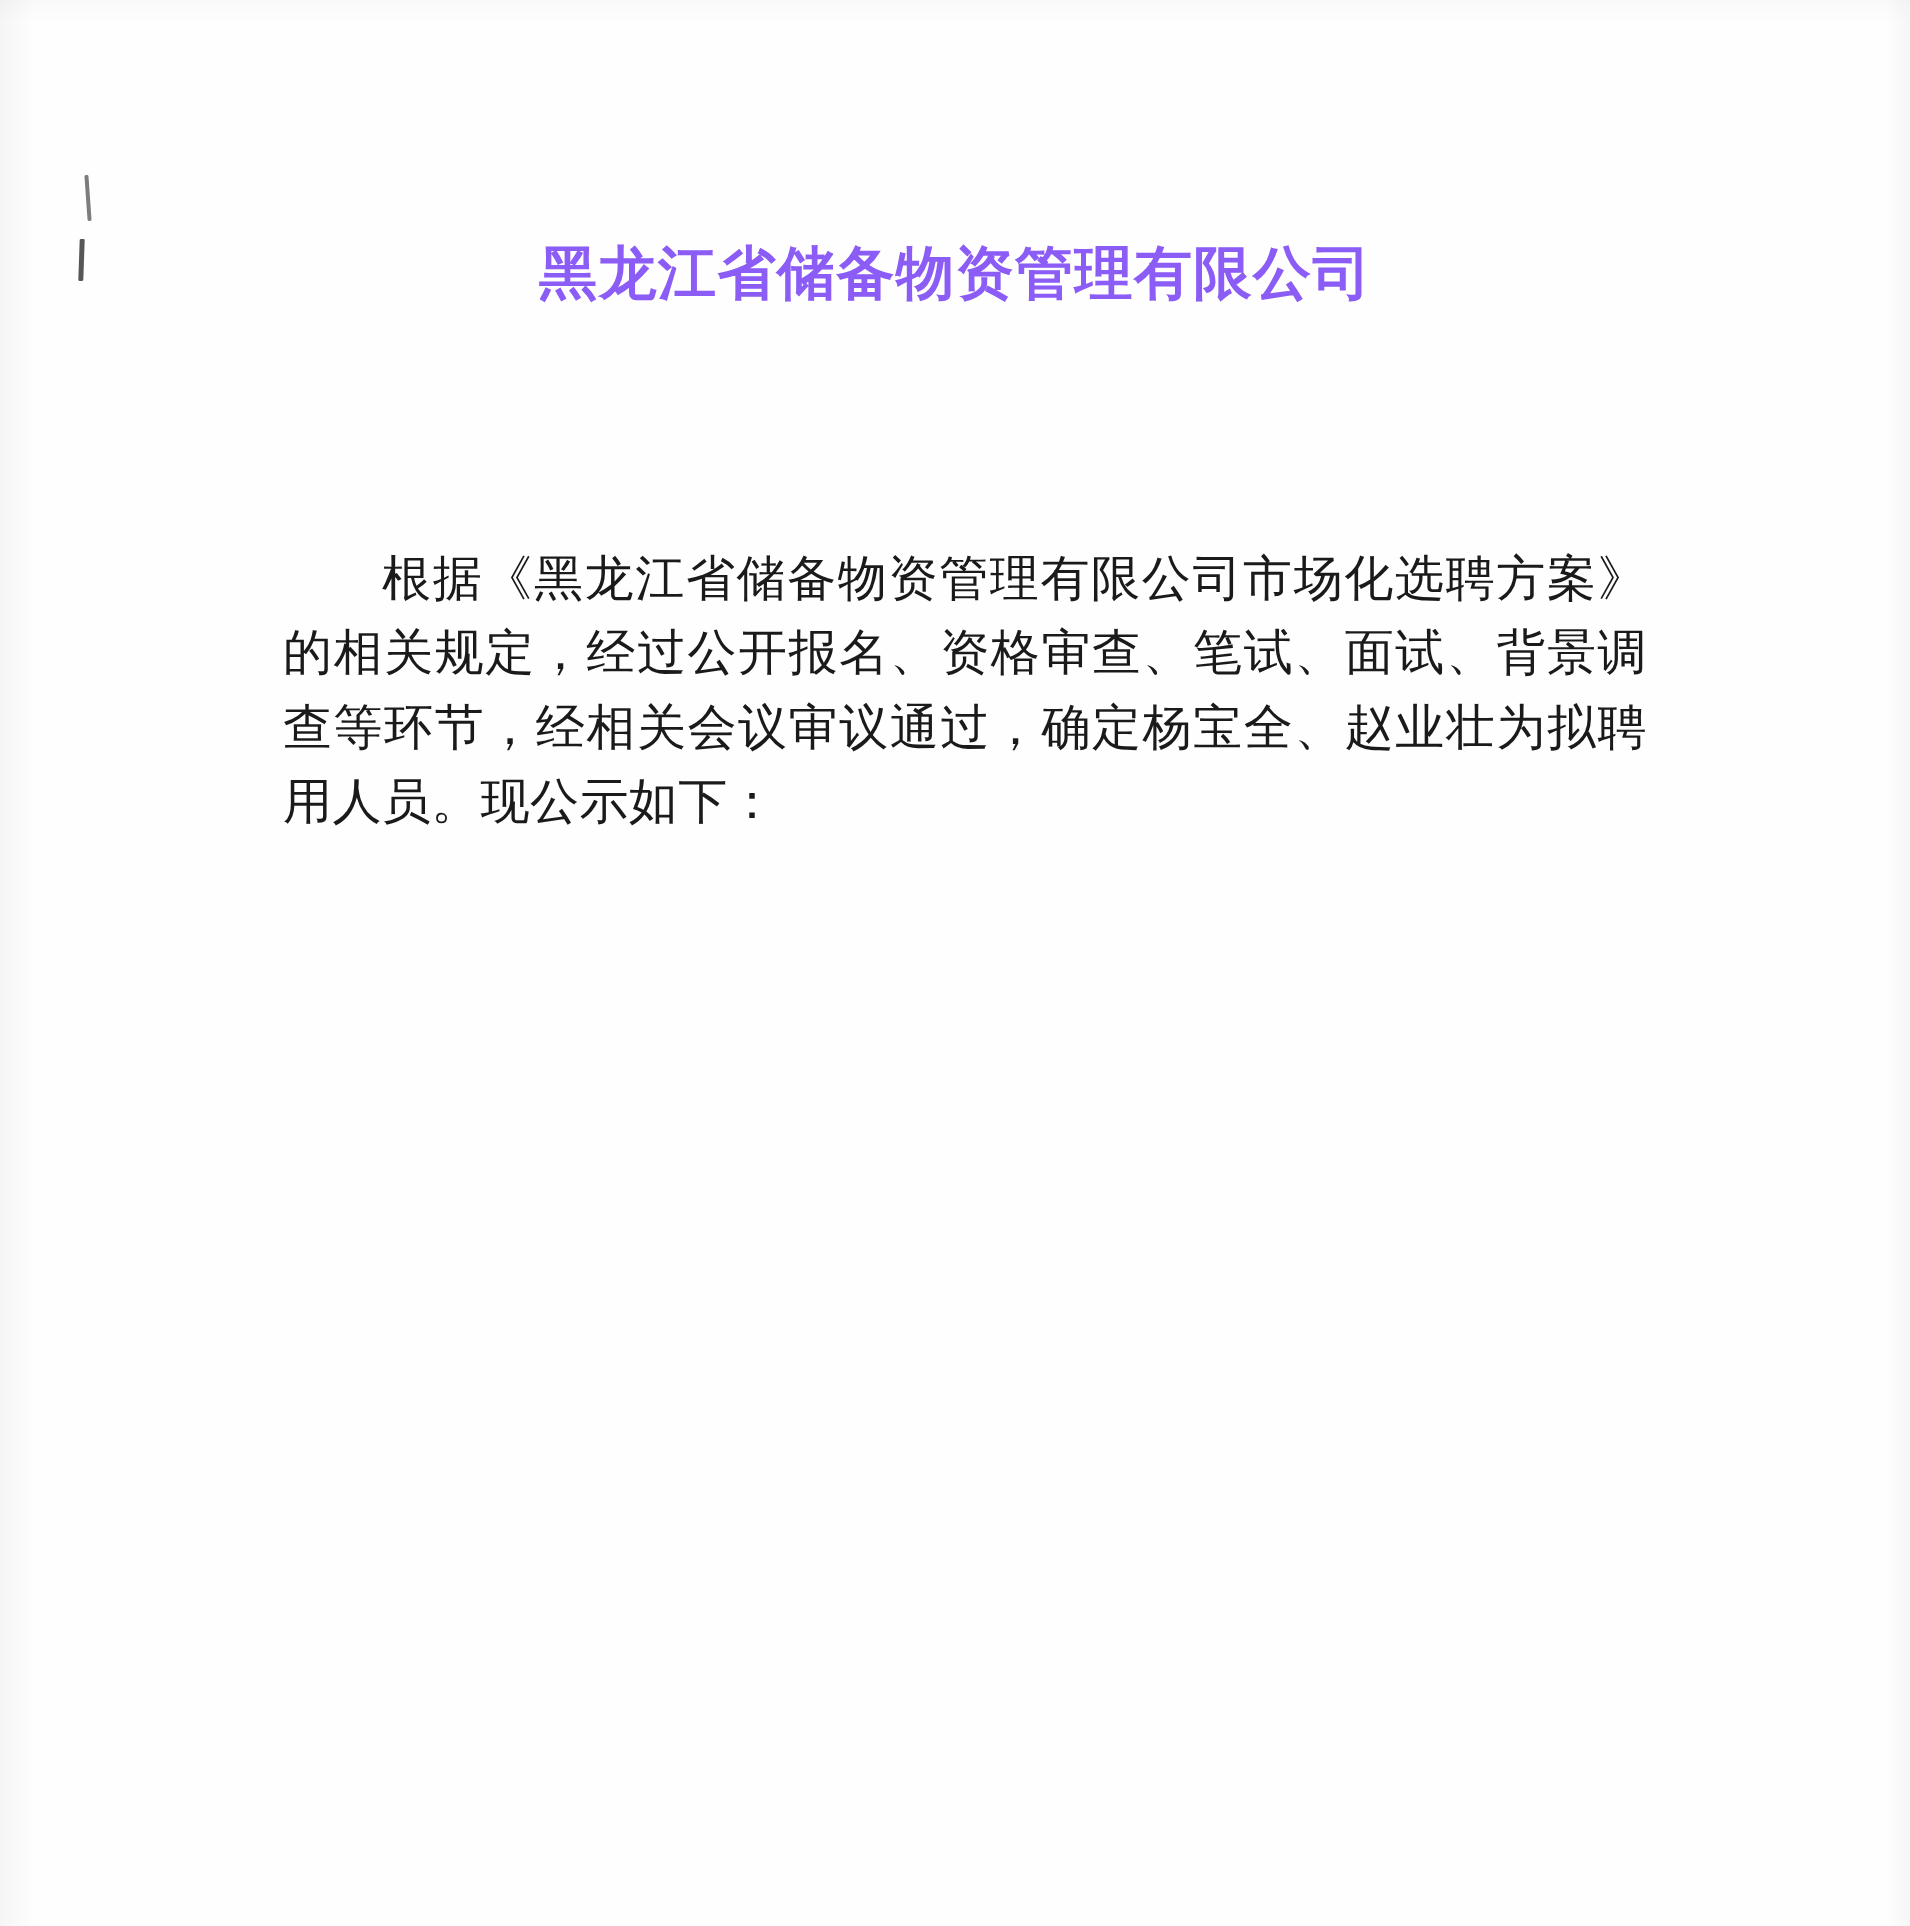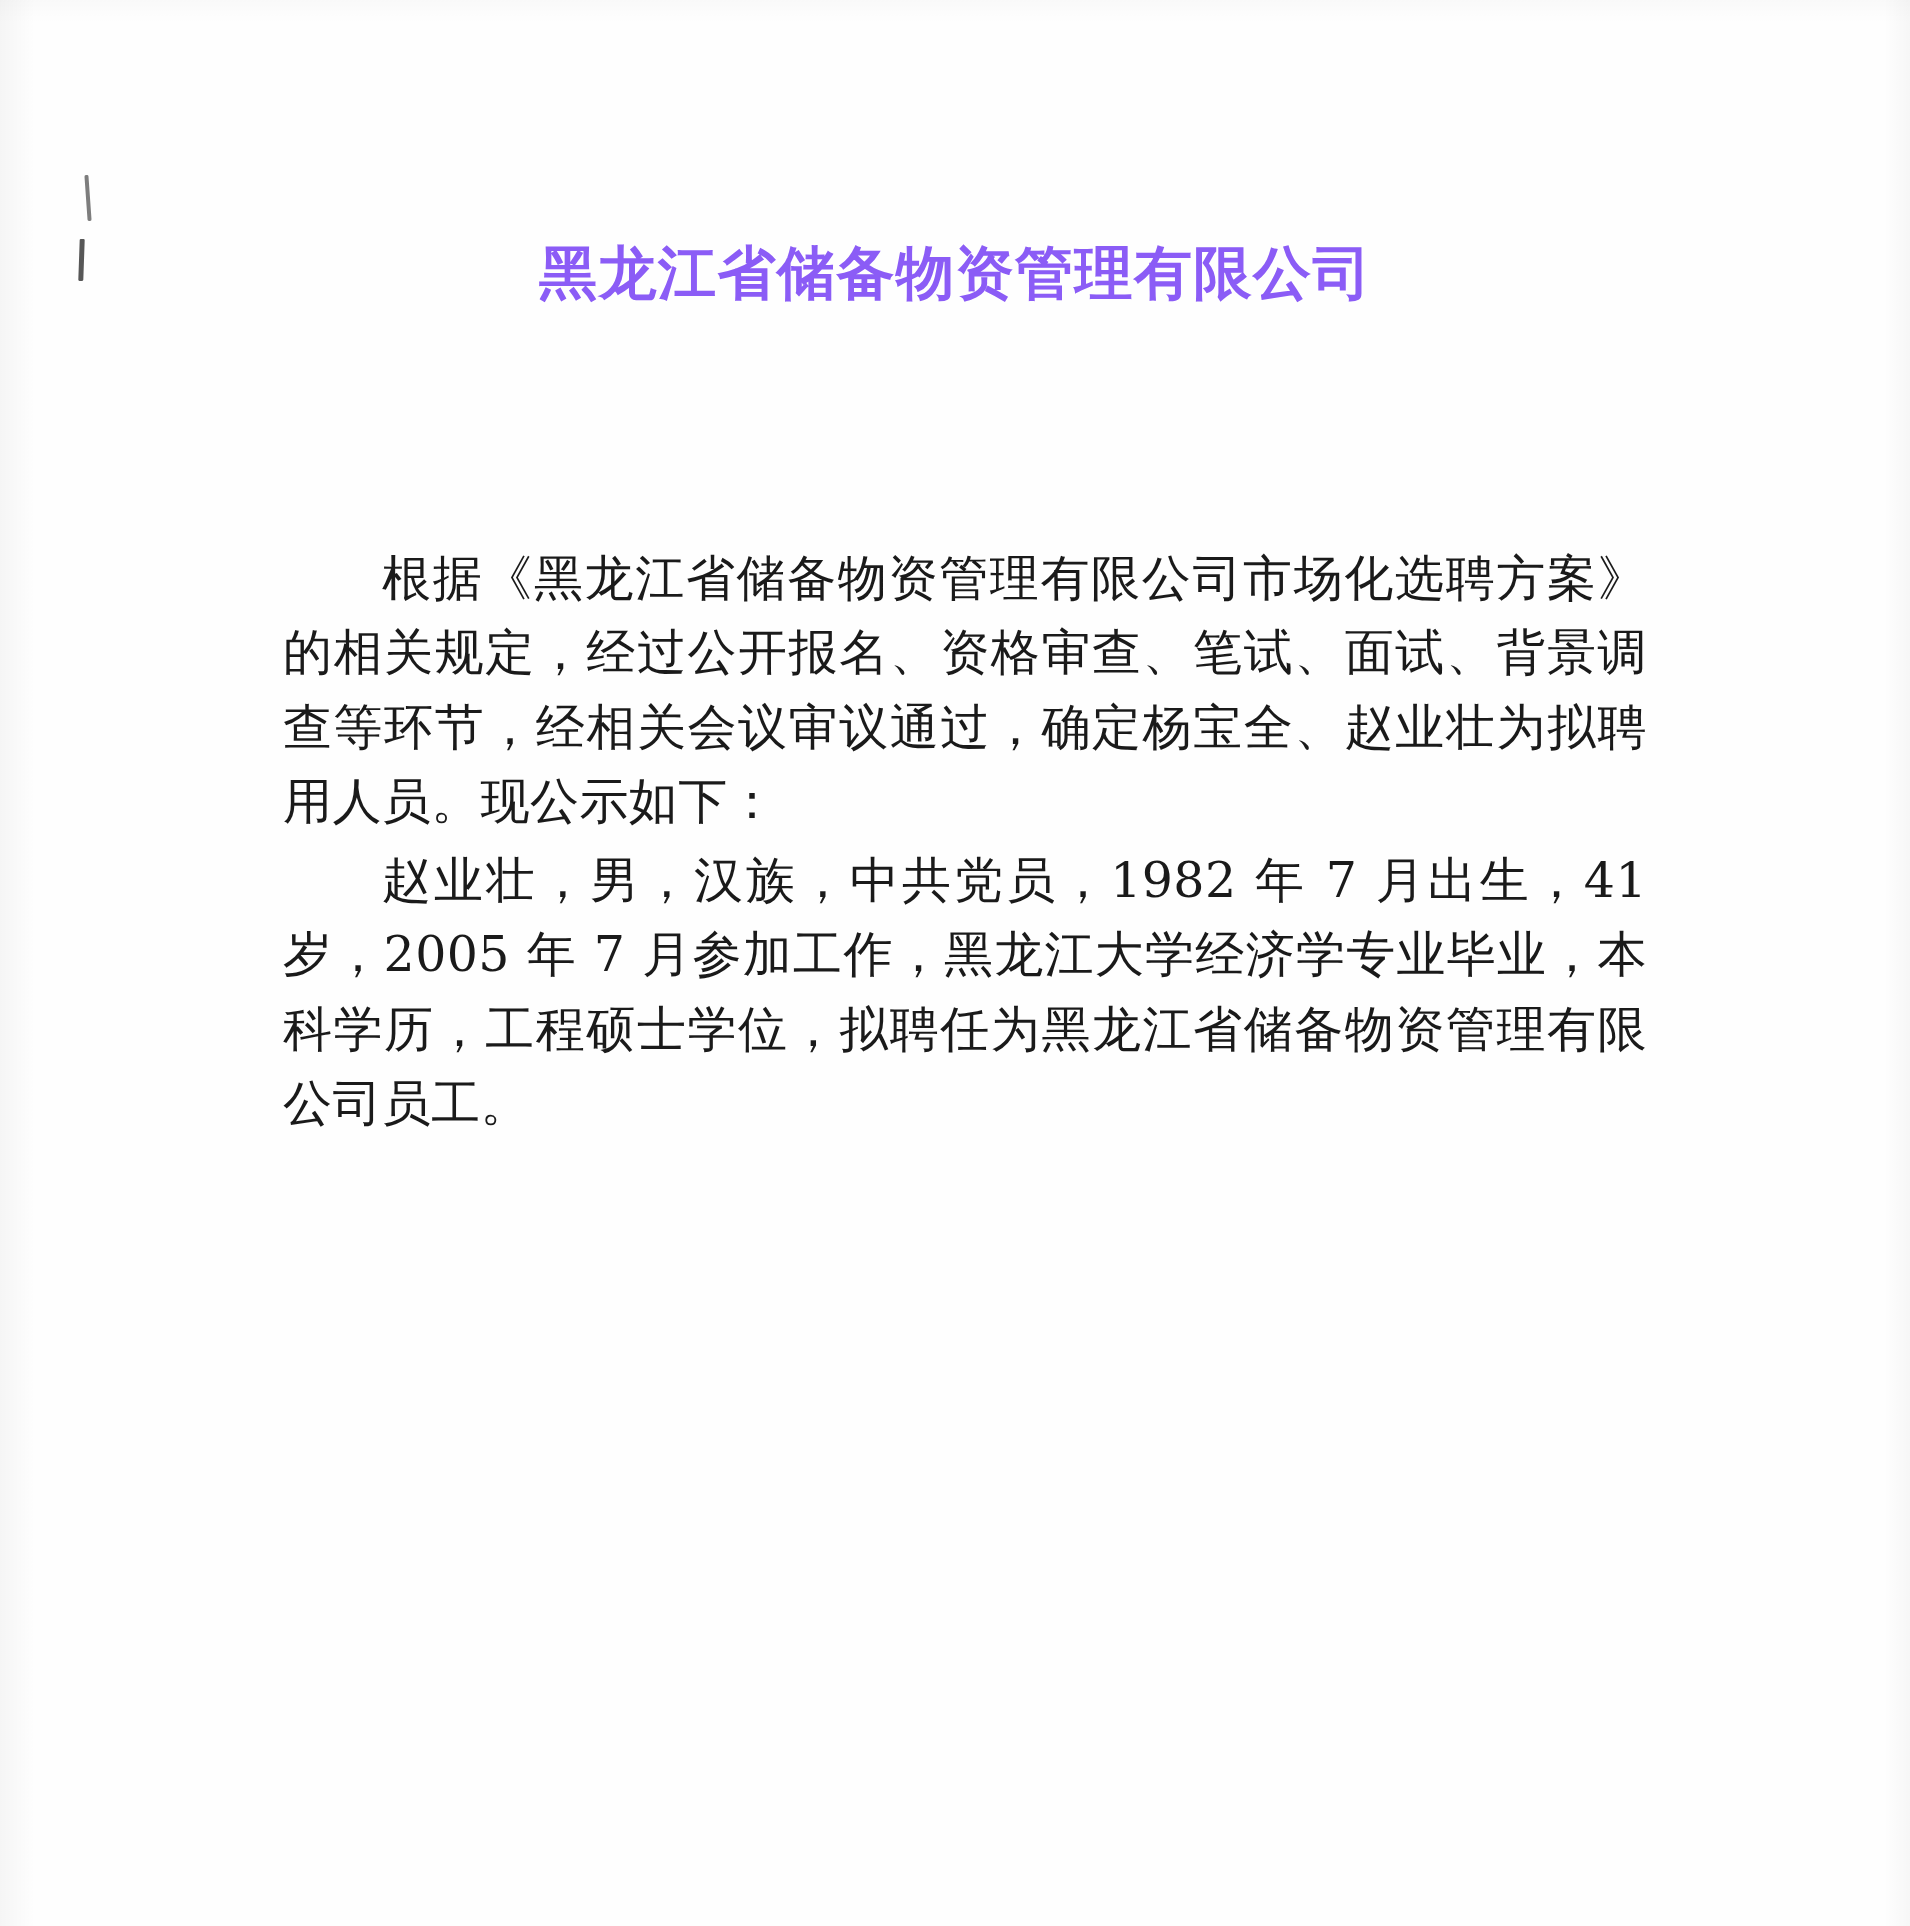--- a/index.html
+++ b/index.html
@@ -101,18 +101,17 @@
   <div class="mark-b"></div>
 
   <div class="content">
 
     <div class="title">
       <span>黑龙江省储备物资管理有限公司</span>
     </div>
 
     <div class="body-text">
       <p class="para">根据《黑龙江省储备物资管理有限公司市场化选聘方案》的相关规定，经过公开报名、资格审查、笔试、面试、背景调查等环节，经相关会议审议通过，确定杨宝全、赵业壮为拟聘用人员。现公示如下：</p>
-      <p class="para">赵业壮，男，汉族，中共党员，1982 年 7 月出生，41 岁，2005 年 7 月参加工作，黑龙江大学经济学专业毕业，本科学历，工程硕士学位，拟聘任为黑龙江省储备物资管理有限公司员工。</p>
     </div>
 
   </div>
 </div>
 
 
 </body></html>

